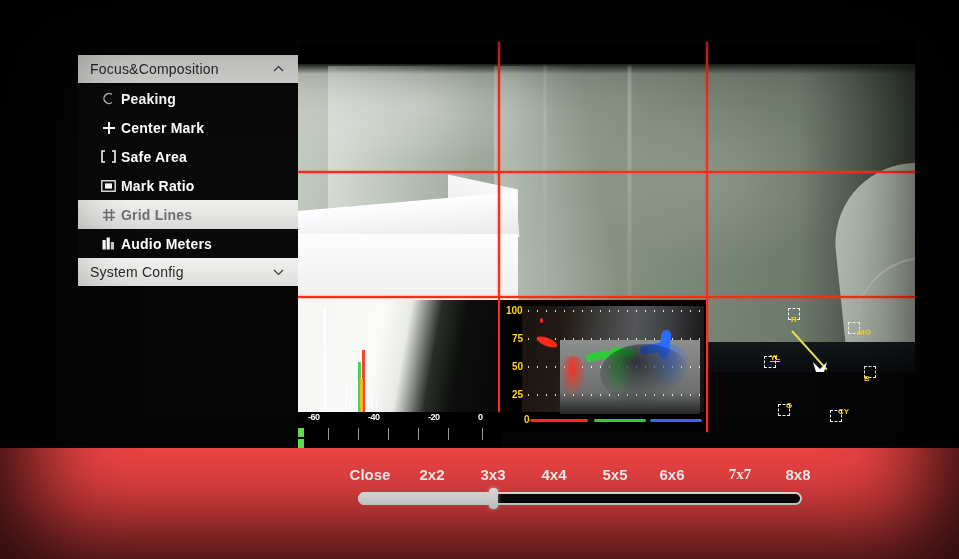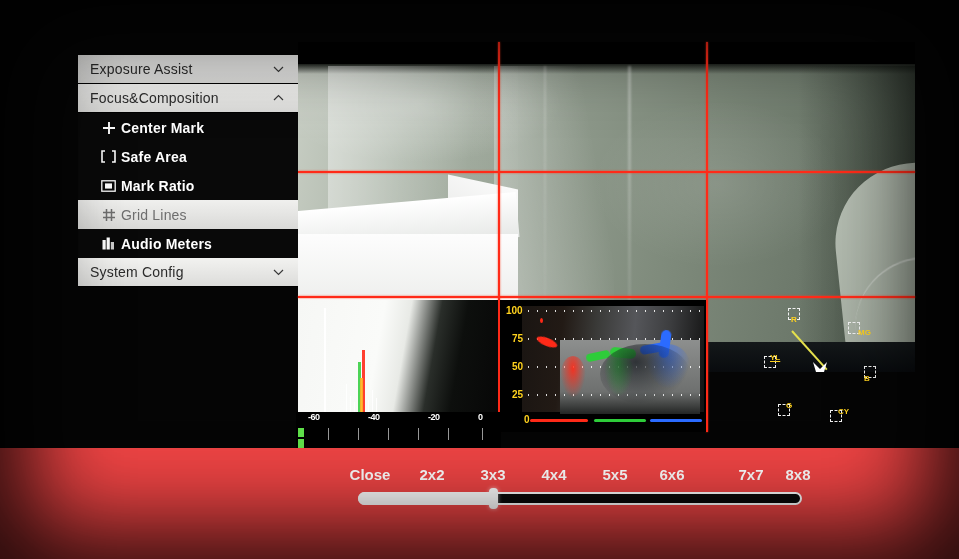--- a/index.html
+++ b/index.html
@@ -79,21 +79,21 @@
   .vs-line{position:absolute;background:#e4e04c;height:2px;transform-origin:left center;}
 
   
   #menu{position:absolute;left:78px;top:55px;width:220px;}
   .menu-row{position:relative;height:29px;display:flex;align-items:center;padding:0 12px;box-sizing:border-box;}
   .menu-row.collapsed{background:linear-gradient(#f2f2f0,#dcdcda);color:#1d1d1d;border-bottom:1px solid #000;}
   .menu-row.collapsed .mlabel{font-size:14px;color:#2b2b2b;}
   .menu-row.sub{background:#090909;color:#fff;padding-left:22px;}
   .menu-row.sub .mlabel{font-size:14px;color:#ffffff;font-weight:bold;}
   .menu-row.sub.highlight{background:linear-gradient(#f0f0ee,#d9d9d7);}
-  .menu-row.sub.highlight .mlabel{color:#6e6e6e;font-weight:normal;}
+  .menu-row.sub.highlight .mlabel{color:#6e6e6e;font-weight:bold;}
   .menu-row.sub.highlight .micon{color:#6e6e6e;}
   .mlabel{white-space:nowrap;letter-spacing:.2px;}
   .chev{position:absolute;right:14px;top:50%;transform:translateY(-50%);width:11px;height:11px;}
   .chev svg{display:block;}
   .micon{width:17px;margin-right:4px;display:inline-flex;align-items:center;justify-content:center;color:#fff;font-size:13px;flex:0 0 auto;}
 
   
   #bottombar{position:absolute;left:0;top:448px;width:959px;height:111px;background:#ef4444;}
   #slider-wrap{position:absolute;left:352px;top:18px;width:456px;height:70px;}
   .tick-labels{position:relative;height:22px;}
@@ -221,39 +221,39 @@
     <span class="vs-mark" style="left:132px;top:107px;">CY</span>
 
     <div class="vs-line" style="left:86px;top:30px;width:52px;transform:rotate(48deg);"></div>
     <svg style="position:absolute;left:104px;top:58px;" width="20" height="20" viewBox="0 0 20 20">
       <path d="M3 4 L10 11 L17 4 L14 14 L6 14 Z" fill="#ffffff"></path>
     </svg>
   </div>
 
   <div id="menu">
 
-    <div class="menu-row collapsed">
-      <span class="mlabel">Exposure Assist</span>
-      <span class="chev">
-        <svg width="11" height="11" viewBox="0 0 11 11">
-            <path d="M1 3.5 L5.5 8 L10 3.5" stroke="#3a3a3a" stroke-width="1.2" fill="none"></path>
-          </svg>
-      </span>
-    </div>
 
     <div class="menu-row collapsed">
       <span class="mlabel">Focus&amp;Composition</span>
       <span class="chev">
         <svg width="11" height="11" viewBox="0 0 11 11">
             <path d="M1 7.5 L5.5 3 L10 7.5" stroke="#3a3a3a" stroke-width="1.2" fill="none"></path>
           </svg>
       </span>
     </div>
 
 
+    <div class="menu-row sub">
+      <span class="micon">
+        <svg width="13" height="13" viewBox="0 0 13 13">
+            <path d="M10 2.5 A5 5 0 1 0 10 10.5" stroke="#b9b9b9" stroke-width="1.5" fill="none"></path>
+          </svg>
+      </span>
+      <span class="mlabel">Peaking</span>
+    </div>
 
     <div class="menu-row sub">
       <span class="micon">
         <svg width="14" height="14" viewBox="0 0 14 14">
             <path d="M7 1 V13 M1 7 H13" stroke="#ffffff" stroke-width="1.9"></path>
           </svg>
       </span>
       <span class="mlabel">Center Mark</span>
     </div>
 
@@ -311,21 +311,21 @@
   <div id="bottombar">
 
     <div id="slider-wrap">
       <div class="tick-labels">
         <span class="tick-lbl" style="left:18px;">Close</span>
         <span class="tick-lbl" style="left:80px;">2x2</span>
         <span class="tick-lbl" style="left:141px;">3x3</span>
         <span class="tick-lbl" style="left:202px;">4x4</span>
         <span class="tick-lbl" style="left:263px;">5x5</span>
         <span class="tick-lbl" style="left:320px;">6x6</span>
-        <span class="tick-lbl" style="left:399px;">7x7</span>
+        <span class="tick-lbl" style="left:388px;font-family:Liberation Serif, serif;">7x7</span>
         <span class="tick-lbl" style="left:446px;">8x8</span>
       </div>
       <div class="track"></div>
       <div class="track-fill" style="width:135px;"></div>
       <div class="handle" style="left:137px;"></div>
     </div>
 
   </div>
 
   <div id="vignette"></div>

